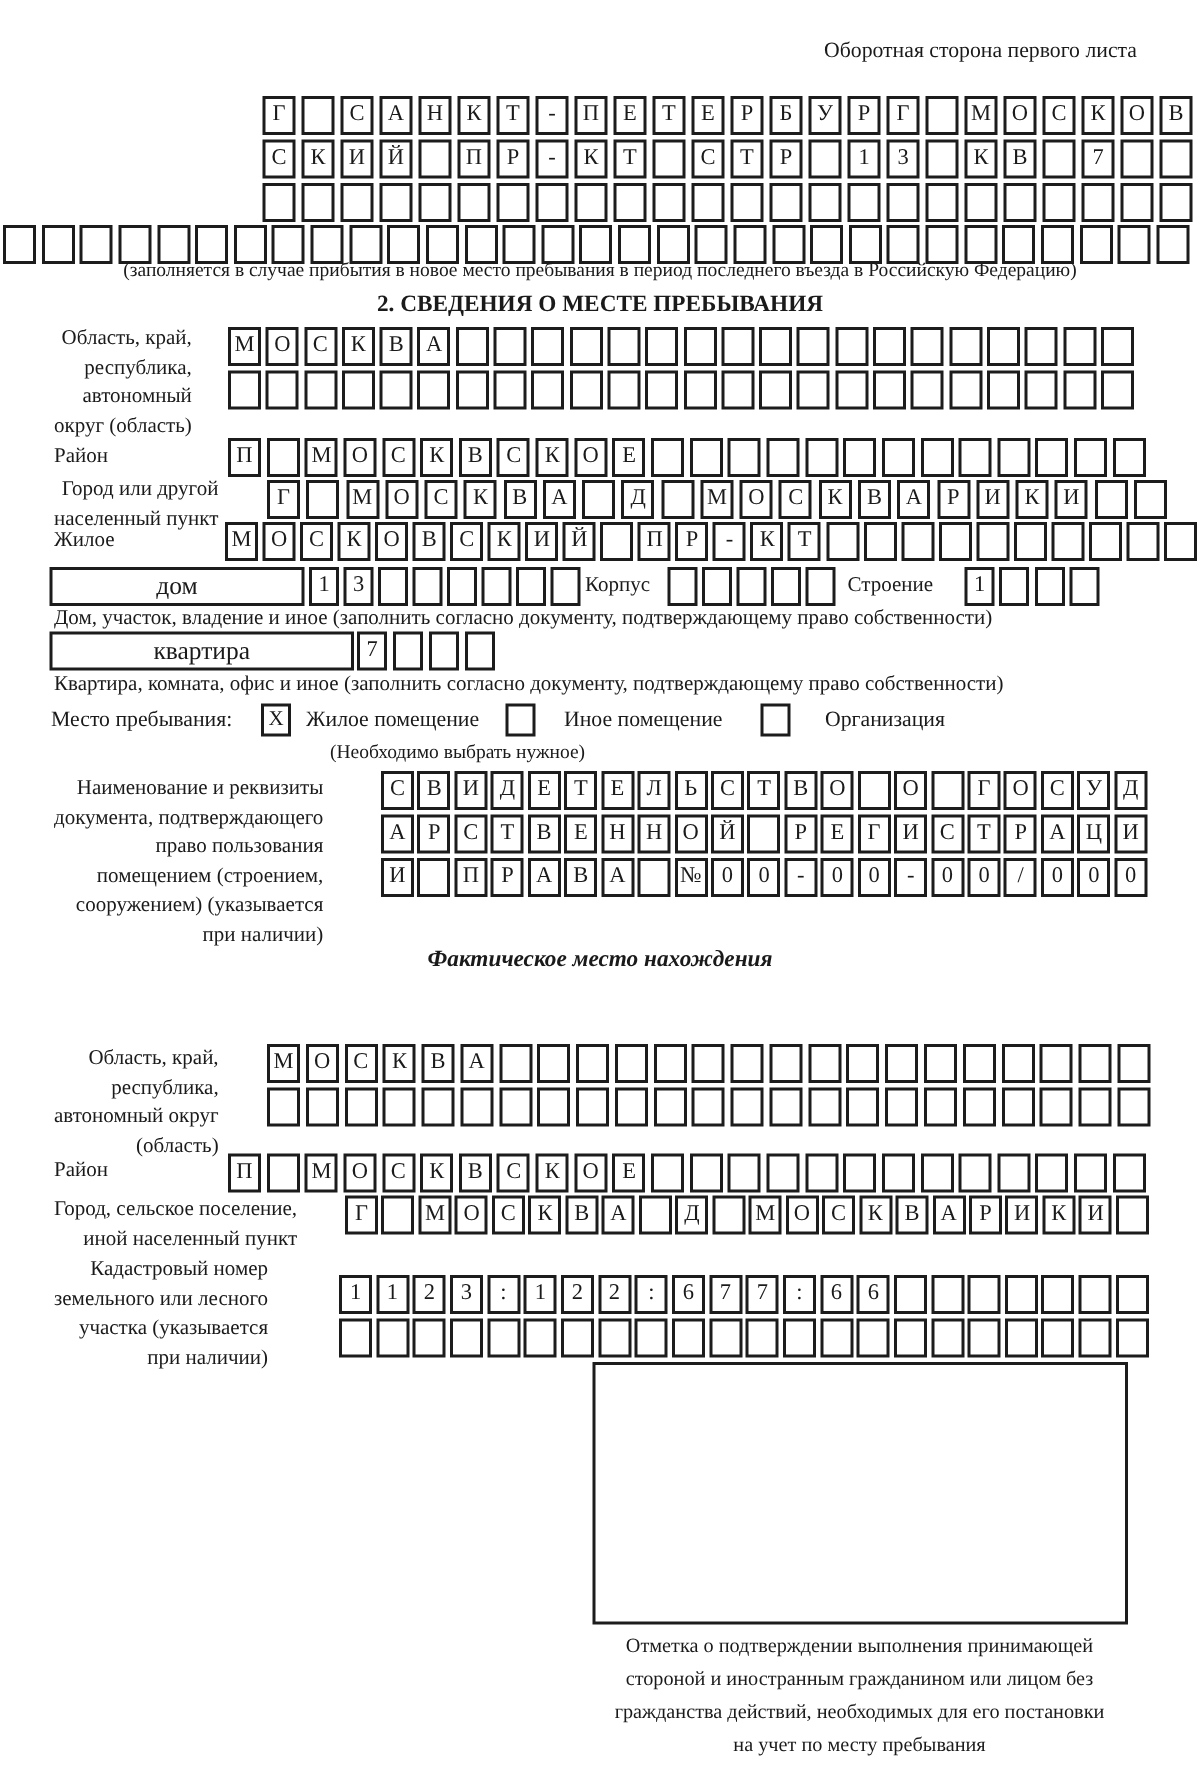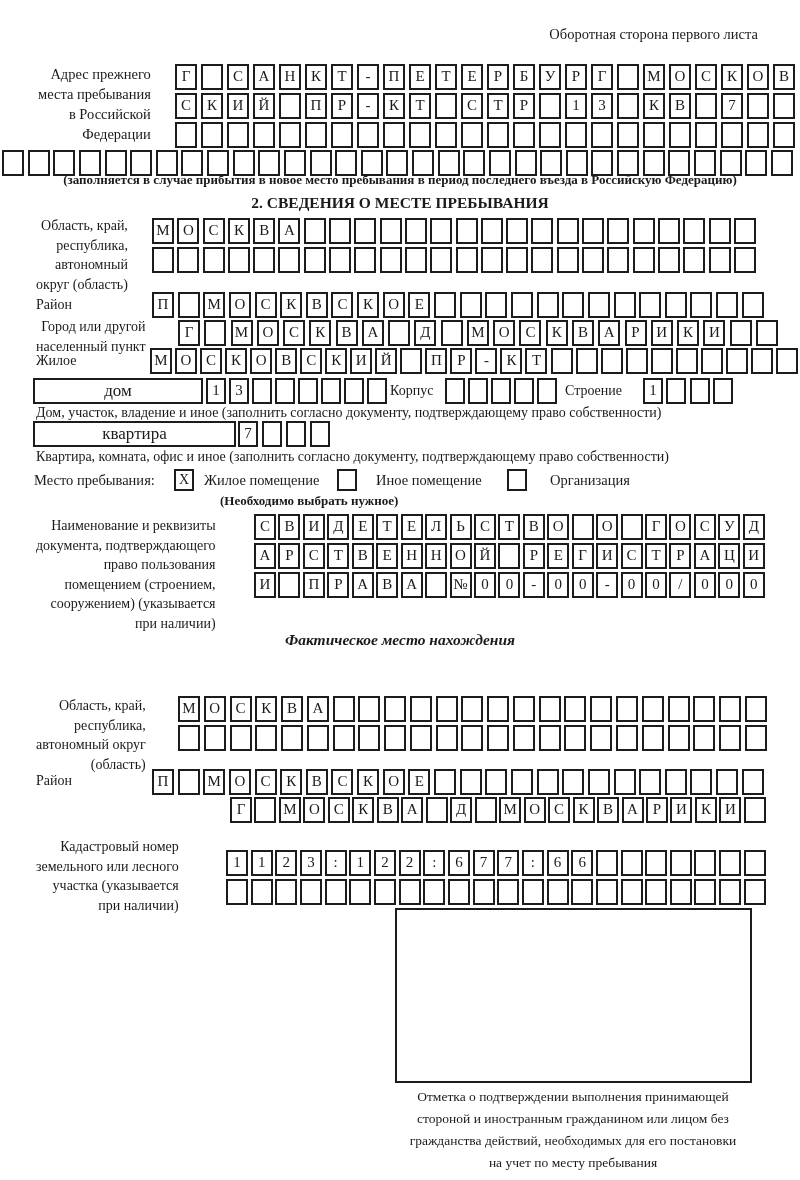--- a/index.html
+++ b/index.html
@@ -4,21 +4,21 @@
 <style>
   html,body{margin:0;padding:0;background:#ffffff;}
   .sheet{
     position:relative;width:800px;height:1180px;background:#ffffff;
     font-family:"Liberation Serif","DejaVu Serif",serif;color:#1a1a1a;
     overflow:hidden;
   }
   .abs{position:absolute;text-align:right;}
   .lbl{font-size:14.5px;line-height:19.5px;white-space:pre-line;}
   .lbl-sm{font-size:14px;line-height:19.5px;white-space:pre-line;}
-  .note{font-size:13px;white-space:pre-line;font-weight:bold;}
+  .note{font-size:13px;white-space:pre-line;}
   .center{text-align:center;width:800px;left:0;}
   .bold-title{font-weight:bold;font-size:15.5px;}
   .cellrow{position:absolute;display:flex;justify-content:space-between;}
   .cell{
     box-sizing:border-box;flex:0 0 auto;width:22px;height:26px;
     border:2px solid #1c1c1c;background:#fff;
     font-size:15px;line-height:21px;text-align:center;
   }
   .sm .cell{width:20px;}
   .txtbox{
@@ -31,24 +31,20 @@
   }
   .stamp-box{box-sizing:border-box;border:2px solid #1c1c1c;background:#fff;}
 </style>
 </head>
 <body>
 
 <div class="sheet">
 
   <div class="abs" style="top:26px;right:42px;font-size:14.5px;">Оборотная сторона первого листа</div>
 
-  <div class="abs lbl" style="left:38px;top:64px;line-height:20px;">Адрес прежнего
-места пребывания
-в Российской
-Федерации</div>
   <div class="cellrow" style="left:175px;top:64px;width:620px;">
       <div class="cell">Г</div>
       <div class="cell"></div>
       <div class="cell">С</div>
       <div class="cell">А</div>
       <div class="cell">Н</div>
       <div class="cell">К</div>
       <div class="cell">Т</div>
       <div class="cell">-</div>
       <div class="cell">П</div>
@@ -500,20 +496,22 @@
       <div class="cell"></div>
       <div class="cell"></div>
       <div class="cell"></div>
       <div class="cell"></div>
       <div class="cell"></div>
       <div class="cell"></div>
       <div class="cell"></div>
       <div class="cell"></div>
     </div>
 
+  <div class="abs lbl-sm" style="left:36px;top:797px;">Город, сельское поселение,
+иной населенный пункт</div>
   <div class="cellrow" style="left:230px;top:797px;width:536px;">
       <div class="cell">Г</div>
       <div class="cell"></div>
       <div class="cell">М</div>
       <div class="cell">О</div>
       <div class="cell">С</div>
       <div class="cell">К</div>
       <div class="cell">В</div>
       <div class="cell">А</div>
       <div class="cell"></div>

